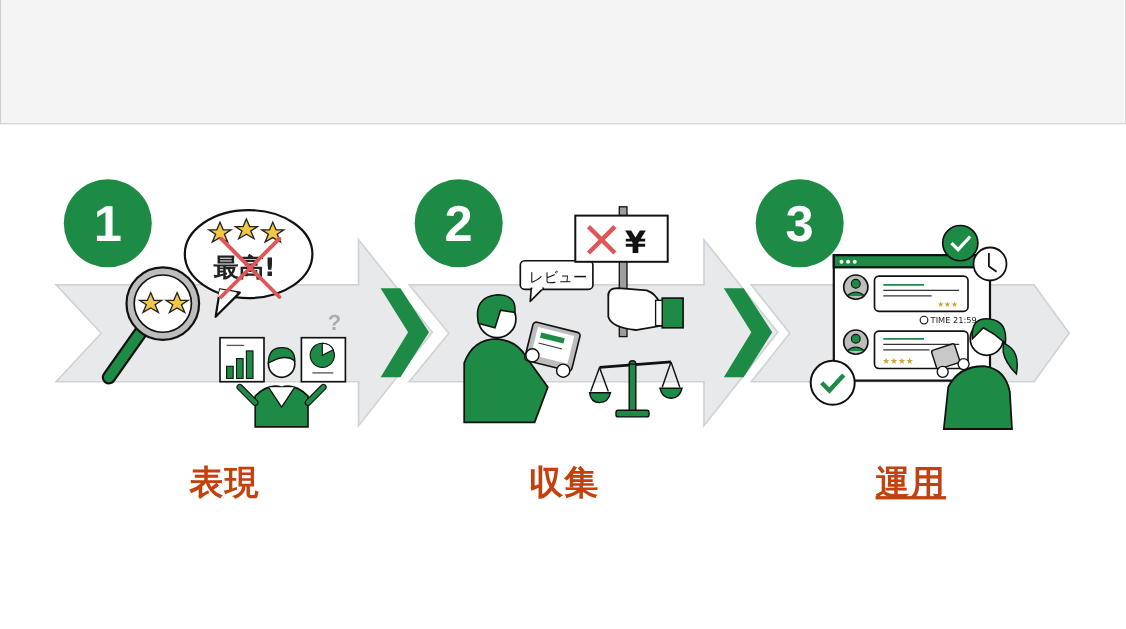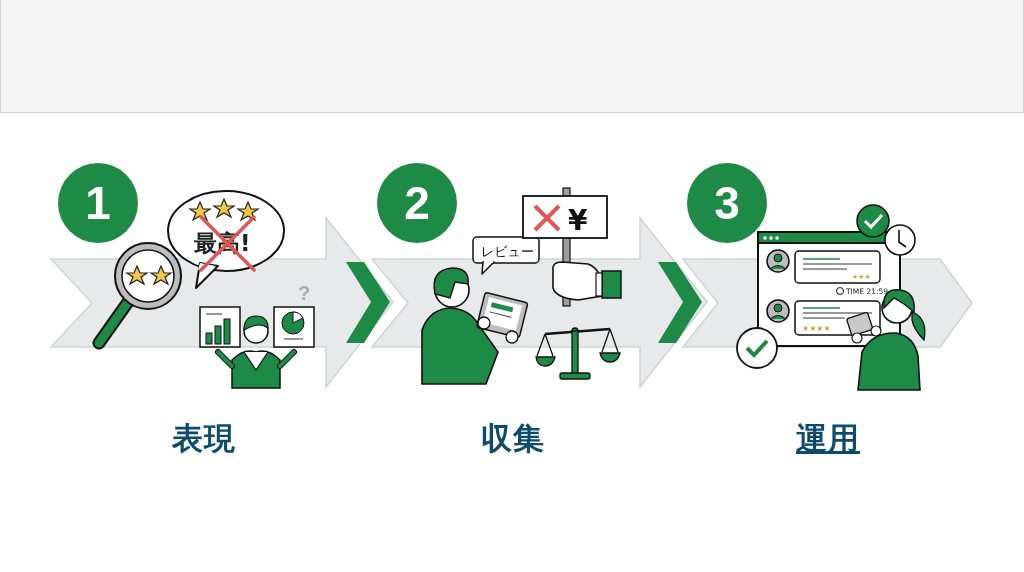--- a/index.html
+++ b/index.html
@@ -1,19 +1,19 @@
 <!DOCTYPE html>
 <html><head>
 <meta charset="utf-8">
 <style>
   html,body{margin:0;padding:0;}
   body{width:1024px;height:572px;background:#ffffff;position:relative;overflow:hidden;font-family:"DejaVu Sans","Liberation Sans",sans-serif;}
   .top-panel{position:absolute;left:0;top:0;width:1022px;height:112px;background:#f4f4f4;border:1px solid #d0d0d0;border-top:none;}
   .flow{position:absolute;left:0;top:0;width:1024px;height:572px;}
-  .step-label{position:absolute;top:418px;font-size:31px;font-weight:bold;color:#0c4a6e;letter-spacing:1px;text-align:center;width:160px;}
+  .step-label{position:absolute;top:418px;font-size:31px;font-weight:bold;color:#c2410c;letter-spacing:1px;text-align:center;width:160px;}
   .num{position:absolute;width:80px;height:80px;border-radius:50%;background:#1d8a45;color:#fff;font-size:46px;font-weight:bold;display:flex;align-items:center;justify-content:center;font-family:"Liberation Sans",sans-serif;}
 </style>
 </head>
 <body>
 
 <div class="top-panel"></div>
 
 <svg class="flow" viewBox="0 0 1024 572" xmlns="http://www.w3.org/2000/svg">
 
   <g>

